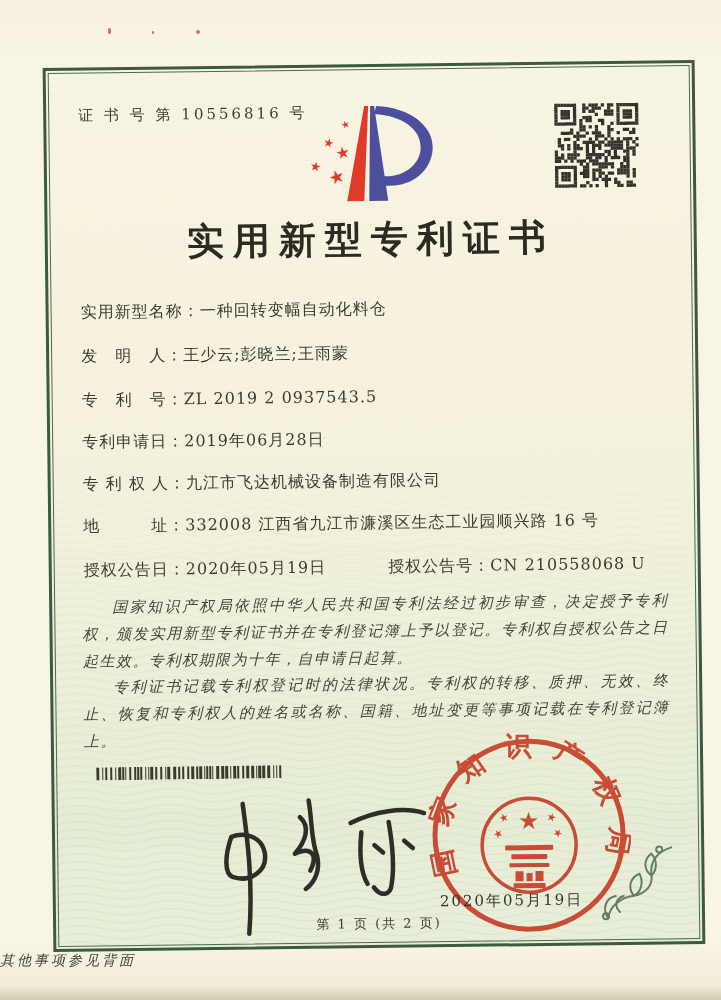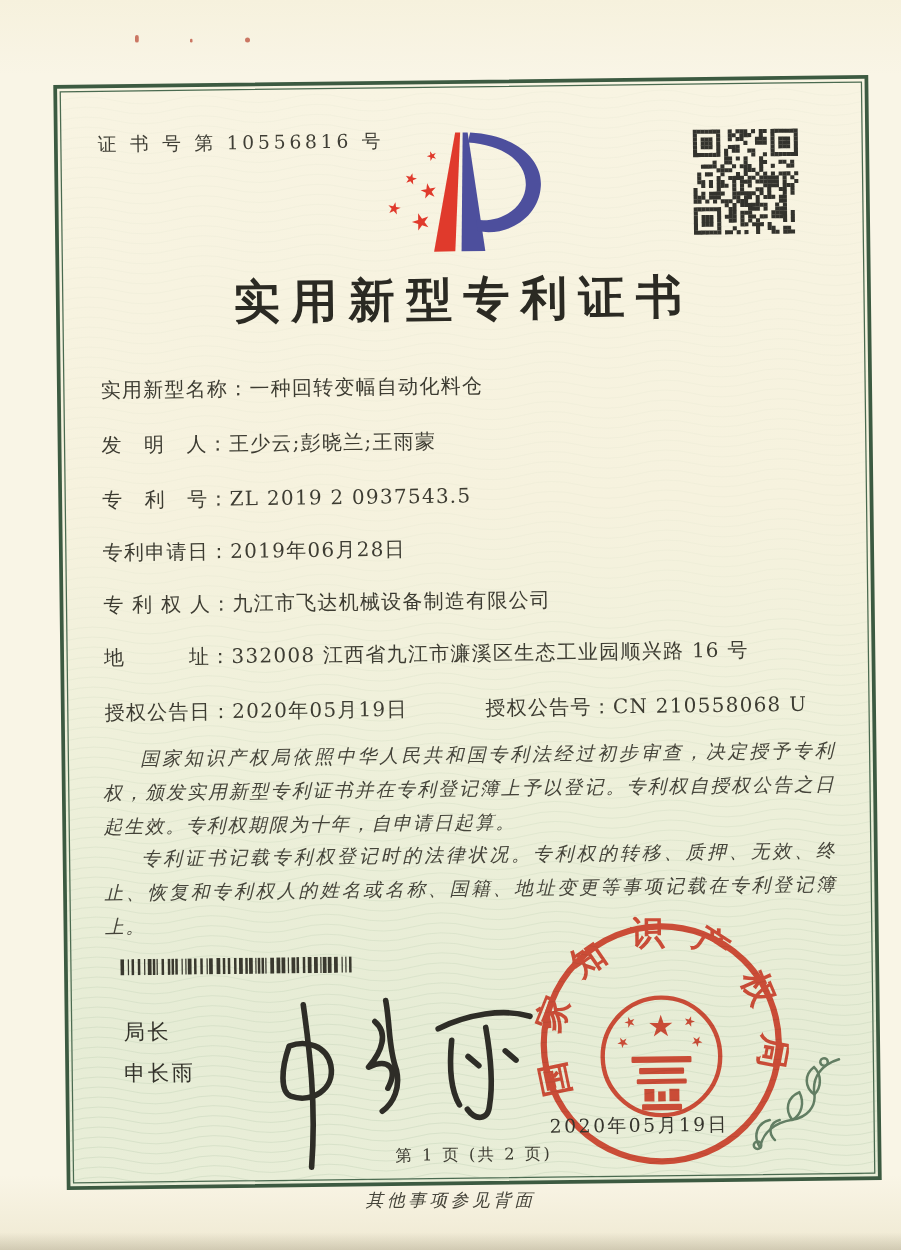--- a/index.html
+++ b/index.html
@@ -35,21 +35,21 @@
 
   .barcode{position:absolute;left:42px;top:697px;width:190px;height:13px;}
   .commissioner{position:absolute;left:44px;top:744px;font-size:17px;letter-spacing:2px;color:#33322a;}
   .commissioner div{margin-bottom:10px;}
   .signature{position:absolute;left:140px;top:710px;width:250px;height:160px;}
 
   .seal{position:absolute;left:372px;top:668px;width:204px;height:204px;opacity:.92;mix-blend-mode:multiply;}
   .seal-date{position:absolute;left:384px;top:826px;font-size:15px;letter-spacing:2px;color:#35342c;z-index:5;}
 
   .page-ind{position:absolute;left:0;top:848px;width:100%;text-align:center;font-size:13px;letter-spacing:2px;color:#3d3c32;}
-  .footer-note{position:absolute;left:0;top:952px;width:721px;text-align:center;
+  .footer-note{position:absolute;left:0;top:952px;width:721px;
     font-size:14px;letter-spacing:3px;color:#45443a;font-style:italic;}
   .ornament{position:absolute;right:26px;top:778px;width:78px;height:82px;opacity:.85;}
 </style>
 </head>
 <body>
 
 <div class="canvas">
   <div class="edge-right"></div>
   <div class="edge-bottom"></div>
   <div class="speck" style="left:108px;top:28px;width:3px;height:6px"></div>
@@ -611,24 +611,20 @@
         <rect x="155" y="0" width="3" height="13" fill="#3a392f"></rect>
         <rect x="160" y="0" width="1" height="13" fill="#3a392f"></rect>
         <rect x="162" y="0" width="3" height="13" fill="#3a392f"></rect>
         <rect x="166" y="0" width="3" height="13" fill="#3a392f"></rect>
         <rect x="171" y="0" width="3" height="13" fill="#3a392f"></rect>
         <rect x="177" y="0" width="1" height="13" fill="#3a392f"></rect>
         <rect x="180" y="0" width="1" height="13" fill="#3a392f"></rect>
         <rect x="183" y="0" width="2" height="13" fill="#3a392f"></rect>
       </svg>
 
-    <div class="commissioner">
-      <div>局长</div>
-      <div>申长雨</div>
-    </div>
 
     <svg class="signature" viewBox="0 0 250 160">
       <g fill="none" stroke="#2e2d27" stroke-width="4.5" stroke-linecap="round" stroke-linejoin="round" transform="rotate(-4 125 80)">
         <path d="M 38 52 C 30 70, 28 88, 36 92 C 52 99, 72 90, 70 70 C 68 54, 52 48, 38 52 Z"></path>
         <path d="M 52 20 C 54 55, 56 100, 48 150"></path>
         <path d="M 108 38 C 118 48, 112 62, 100 74 C 116 68, 124 76, 114 92"></path>
         <path d="M 118 22 C 120 42, 117 60, 122 78 C 124 92, 118 104, 108 110"></path>
         <path d="M 158 48 C 182 38, 212 36, 232 44"></path>
         <path d="M 168 58 C 164 80, 164 98, 170 110"></path>
         <path d="M 196 50 C 198 72, 198 96, 194 112 C 192 124, 182 124, 176 114"></path>

